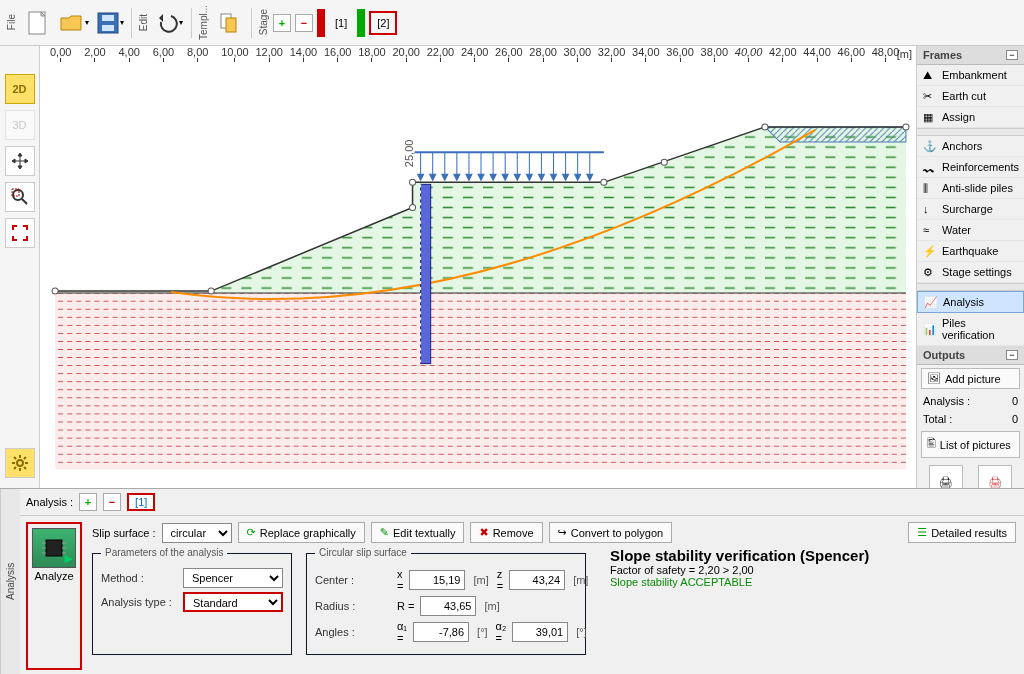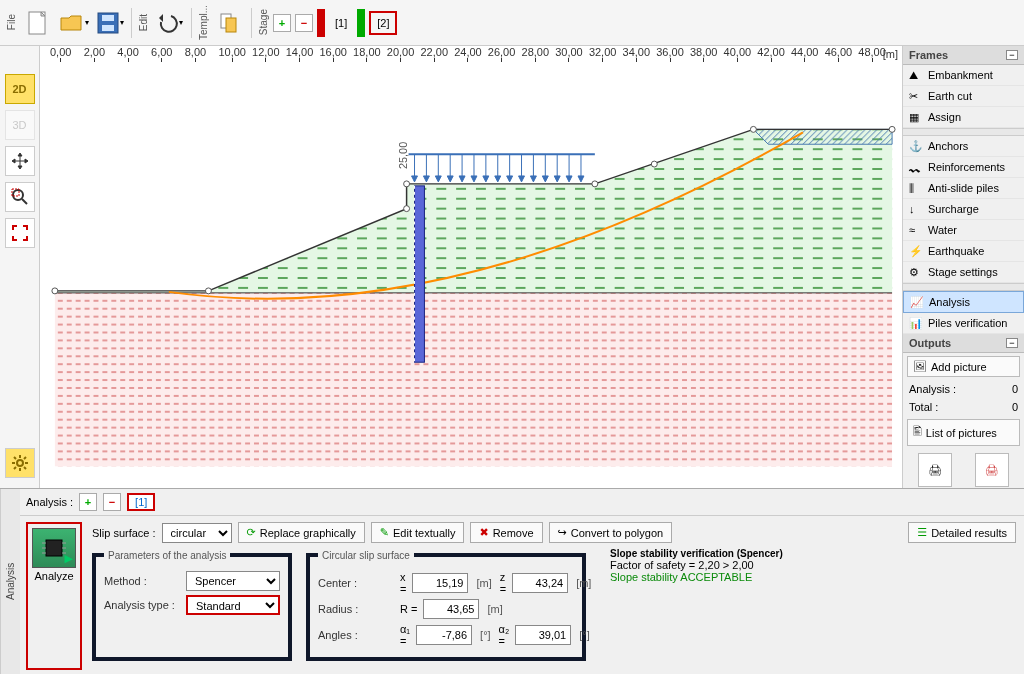--- a/index.html
+++ b/index.html
@@ -26,21 +26,21 @@
 
 .canvas-wrap { flex: 1; display: flex; flex-direction: column; min-width: 0; }
 .ruler { height: 22px; position: relative; background: #fff; font-size: 9px; color: #333; overflow: hidden; }
 .ruler-track { position: absolute; top: 0; left: 10px; right: 10px; height: 100%; }
 .tick { position: absolute; top: 0; font-size: 9px; }
 .tick-line { width: 1px; height: 4px; background: #333; margin: 0 auto; }
 .canvas { flex: 1; background: #fff; position: relative; overflow: hidden; }
 .canvas svg { width: 100%; height: 100%; }
 
 
-.right-panel { width: 122px; border-left: 1px solid #ccc; background: #f0f0f0; display: flex; flex-direction: column; }
+.right-panel { width: 108px; border-left: 1px solid #ccc; background: #f0f0f0; display: flex; flex-direction: column; }
 .rp-section-header { background: #ddd; padding: 3px 6px; font-weight: 600; color: #444; display: flex; justify-content: space-between; align-items: center; border-bottom: 1px solid #bbb; }
 .rp-item { padding: 4px 6px; display: flex; align-items: center; gap: 5px; cursor: pointer; border-bottom: 1px solid #e5e5e5; }
 .rp-item.active { background: #cfe5ff; border: 1px solid #7aa7d9; }
 .rp-sep { height: 8px; background: #e8e8e8; border-top: 1px solid #ccc; border-bottom: 1px solid #ccc; }
 .rp-icon { width: 14px; height: 12px; flex-shrink: 0; }
 .rp-fill { flex: 1; }
 .rp-out-row { padding: 3px 6px; display: flex; justify-content: space-between; }
 .rp-btn { margin: 3px 4px; padding: 3px 5px; background: #fafafa; border: 1px solid #bbb; display: flex; align-items: center; gap: 4px; cursor: pointer; }
 .rp-print { display: flex; justify-content: space-around; padding: 4px; }
 .rp-print-btn { width: 34px; height: 34px; border: 1px solid #bbb; background: #fff; display: flex; align-items: center; justify-content: center; cursor: pointer; }
@@ -53,32 +53,32 @@
 .analysis-header { display: flex; align-items: center; padding: 4px 6px; gap: 6px; border-bottom: 1px solid #ccc; }
 .ah-btn { width: 18px; height: 18px; border: 1px solid #aaa; display: flex; align-items: center; justify-content: center; background: #fff; cursor: pointer; font-weight: bold; }
 .ah-num { border: 2px solid #c00; padding: 1px 6px; background: #fff; cursor: pointer; color: #0066cc; }
 .bottom-content { flex: 1; display: flex; padding: 6px 8px 4px 6px; gap: 10px; }
 .analyze-block { display: flex; flex-direction: column; align-items: center; gap: 2px; border: 2px solid #c00; padding: 4px; background: #f0f0f0; }
 .analyze-icon { width: 44px; height: 40px; background: linear-gradient(#3cb371,#2e8b57); border: 1px solid #555; position: relative; display:flex; align-items:center; justify-content:center; }
 .analyze-icon::after { content:"▶"; color:#0c6; font-size:11px; position:absolute; bottom:2px; right:2px; }
 .form-area { flex: 1; display: flex; flex-direction: column; gap: 4px; }
 .form-row { display: flex; align-items: center; gap: 6px; flex-wrap: wrap; }
 .fbtn { padding: 3px 8px; border: 1px solid #aaa; background: #fafafa; display: inline-flex; align-items: center; gap: 4px; cursor: pointer; }
-.fieldset { position: relative; border: 4px solid #0f172a; padding: 10px 8px 6px; margin-top: 6px; }
+.fieldset { position: relative; border: 1px solid #0f172a; padding: 10px 8px 6px; margin-top: 6px; }
 .fieldset-title { position: absolute; top: -7px; left: 8px; background: #f0f0f0; padding: 0 4px; font-size: 10px; color: #555; }
 .param-row { display: flex; align-items: center; gap: 6px; margin: 4px 0; }
 .param-row label { min-width: 76px; color: #333; }
 .sel, .num-input { border: 1px solid #888; background: #fff; padding: 2px 4px; height: 20px; }
 .sel { width: 110px; }
 .sel-hl { border: 2px solid #c00; }
 .num-input { width: 56px; text-align: right; }
 .unit { color: #555; padding: 0 2px; }
 .columns { display: flex; gap: 14px; }
 .result-block { margin-left: 10px; }
-.result-block b { font-size: 10px; }
+.result-block b { font-size: 15px; }
 .ok { color: #0a8a0a; }
 .detailed { margin-left: auto; align-self: flex-start; }
 .settings-gear { margin-top: auto; margin-bottom: 6px; }
 </style>
 </head>
 <body>
 
 <div class="top-toolbar">
   <div class="vtab">File</div>
   <div class="tbtn">
@@ -240,21 +240,21 @@
             <div class="tick-line"></div>
           </div>
           <div class="tick" style="left: 72%;">
             <div style="text-align:center">36,00</div>
             <div class="tick-line"></div>
           </div>
           <div class="tick" style="left: 76%;">
             <div style="text-align:center">38,00</div>
             <div class="tick-line"></div>
           </div>
-          <div class="tick" style="left: 80%;">
+          <div class="tick" style="left: 80%; font-style: italic;">
             <div style="text-align:center">40,00</div>
             <div class="tick-line"></div>
           </div>
           <div class="tick" style="left: 84%;">
             <div style="text-align:center">42,00</div>
             <div class="tick-line"></div>
           </div>
           <div class="tick" style="left: 88%;">
             <div style="text-align:center">44,00</div>
             <div class="tick-line"></div>

